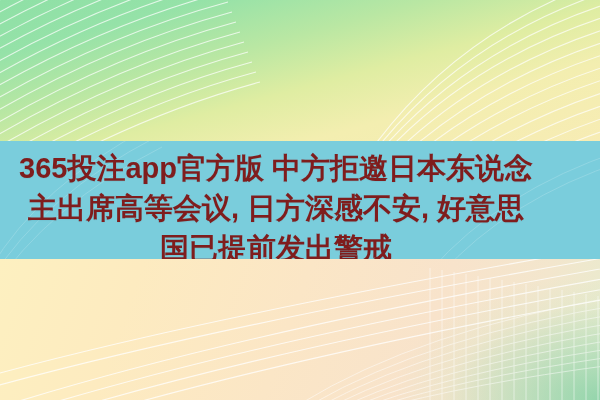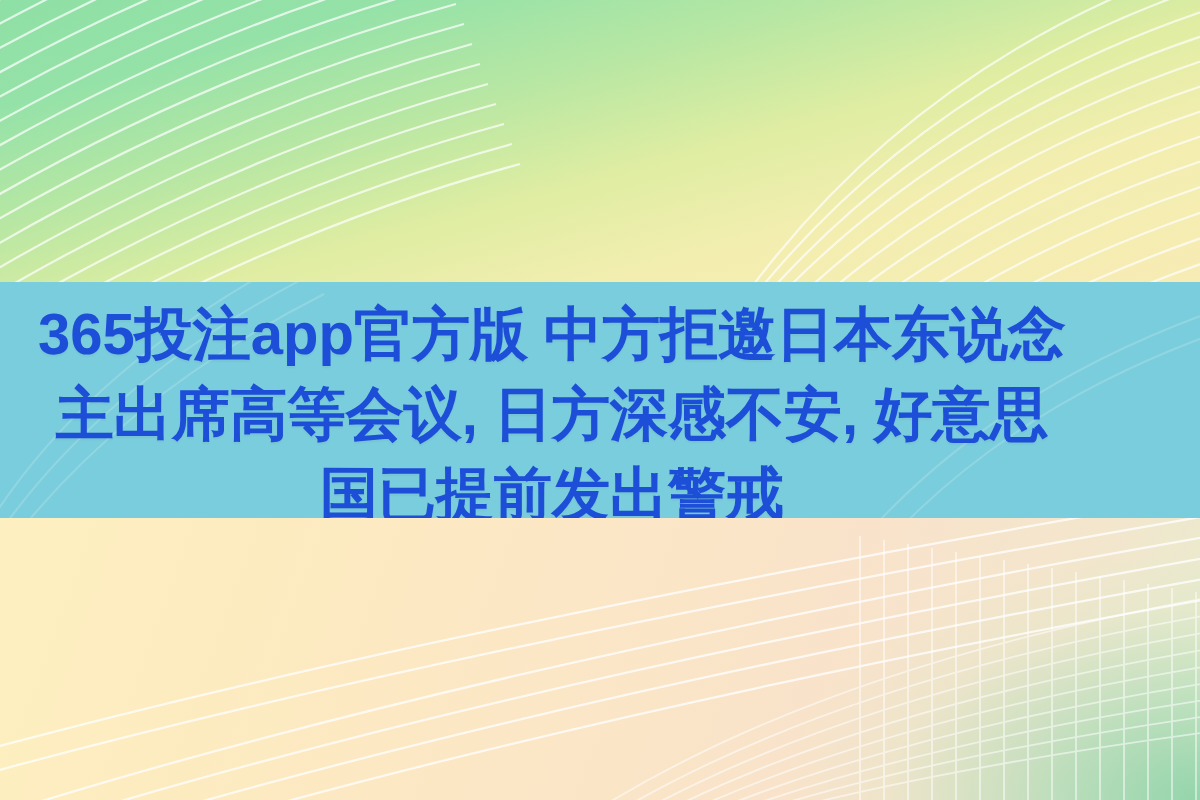--- a/index.html
+++ b/index.html
@@ -97,21 +97,21 @@
 
   .headline {
     position: absolute;
     left: 0;
     top: 7px;
     width: 552px;
     box-sizing: border-box;
     padding: 0 16px;
     margin: 0;
     text-align: center;
-    color: #1d4ed8;
+    color: #7f1d1d;
     font-size: 29px;
     font-weight: bold;
     line-height: 40px;
     letter-spacing: 0px;
     word-break: break-all;
     text-shadow: 0 1px 1px rgba(0,0,0,0.04);
   }
 </style>
 </head>
 <body>

